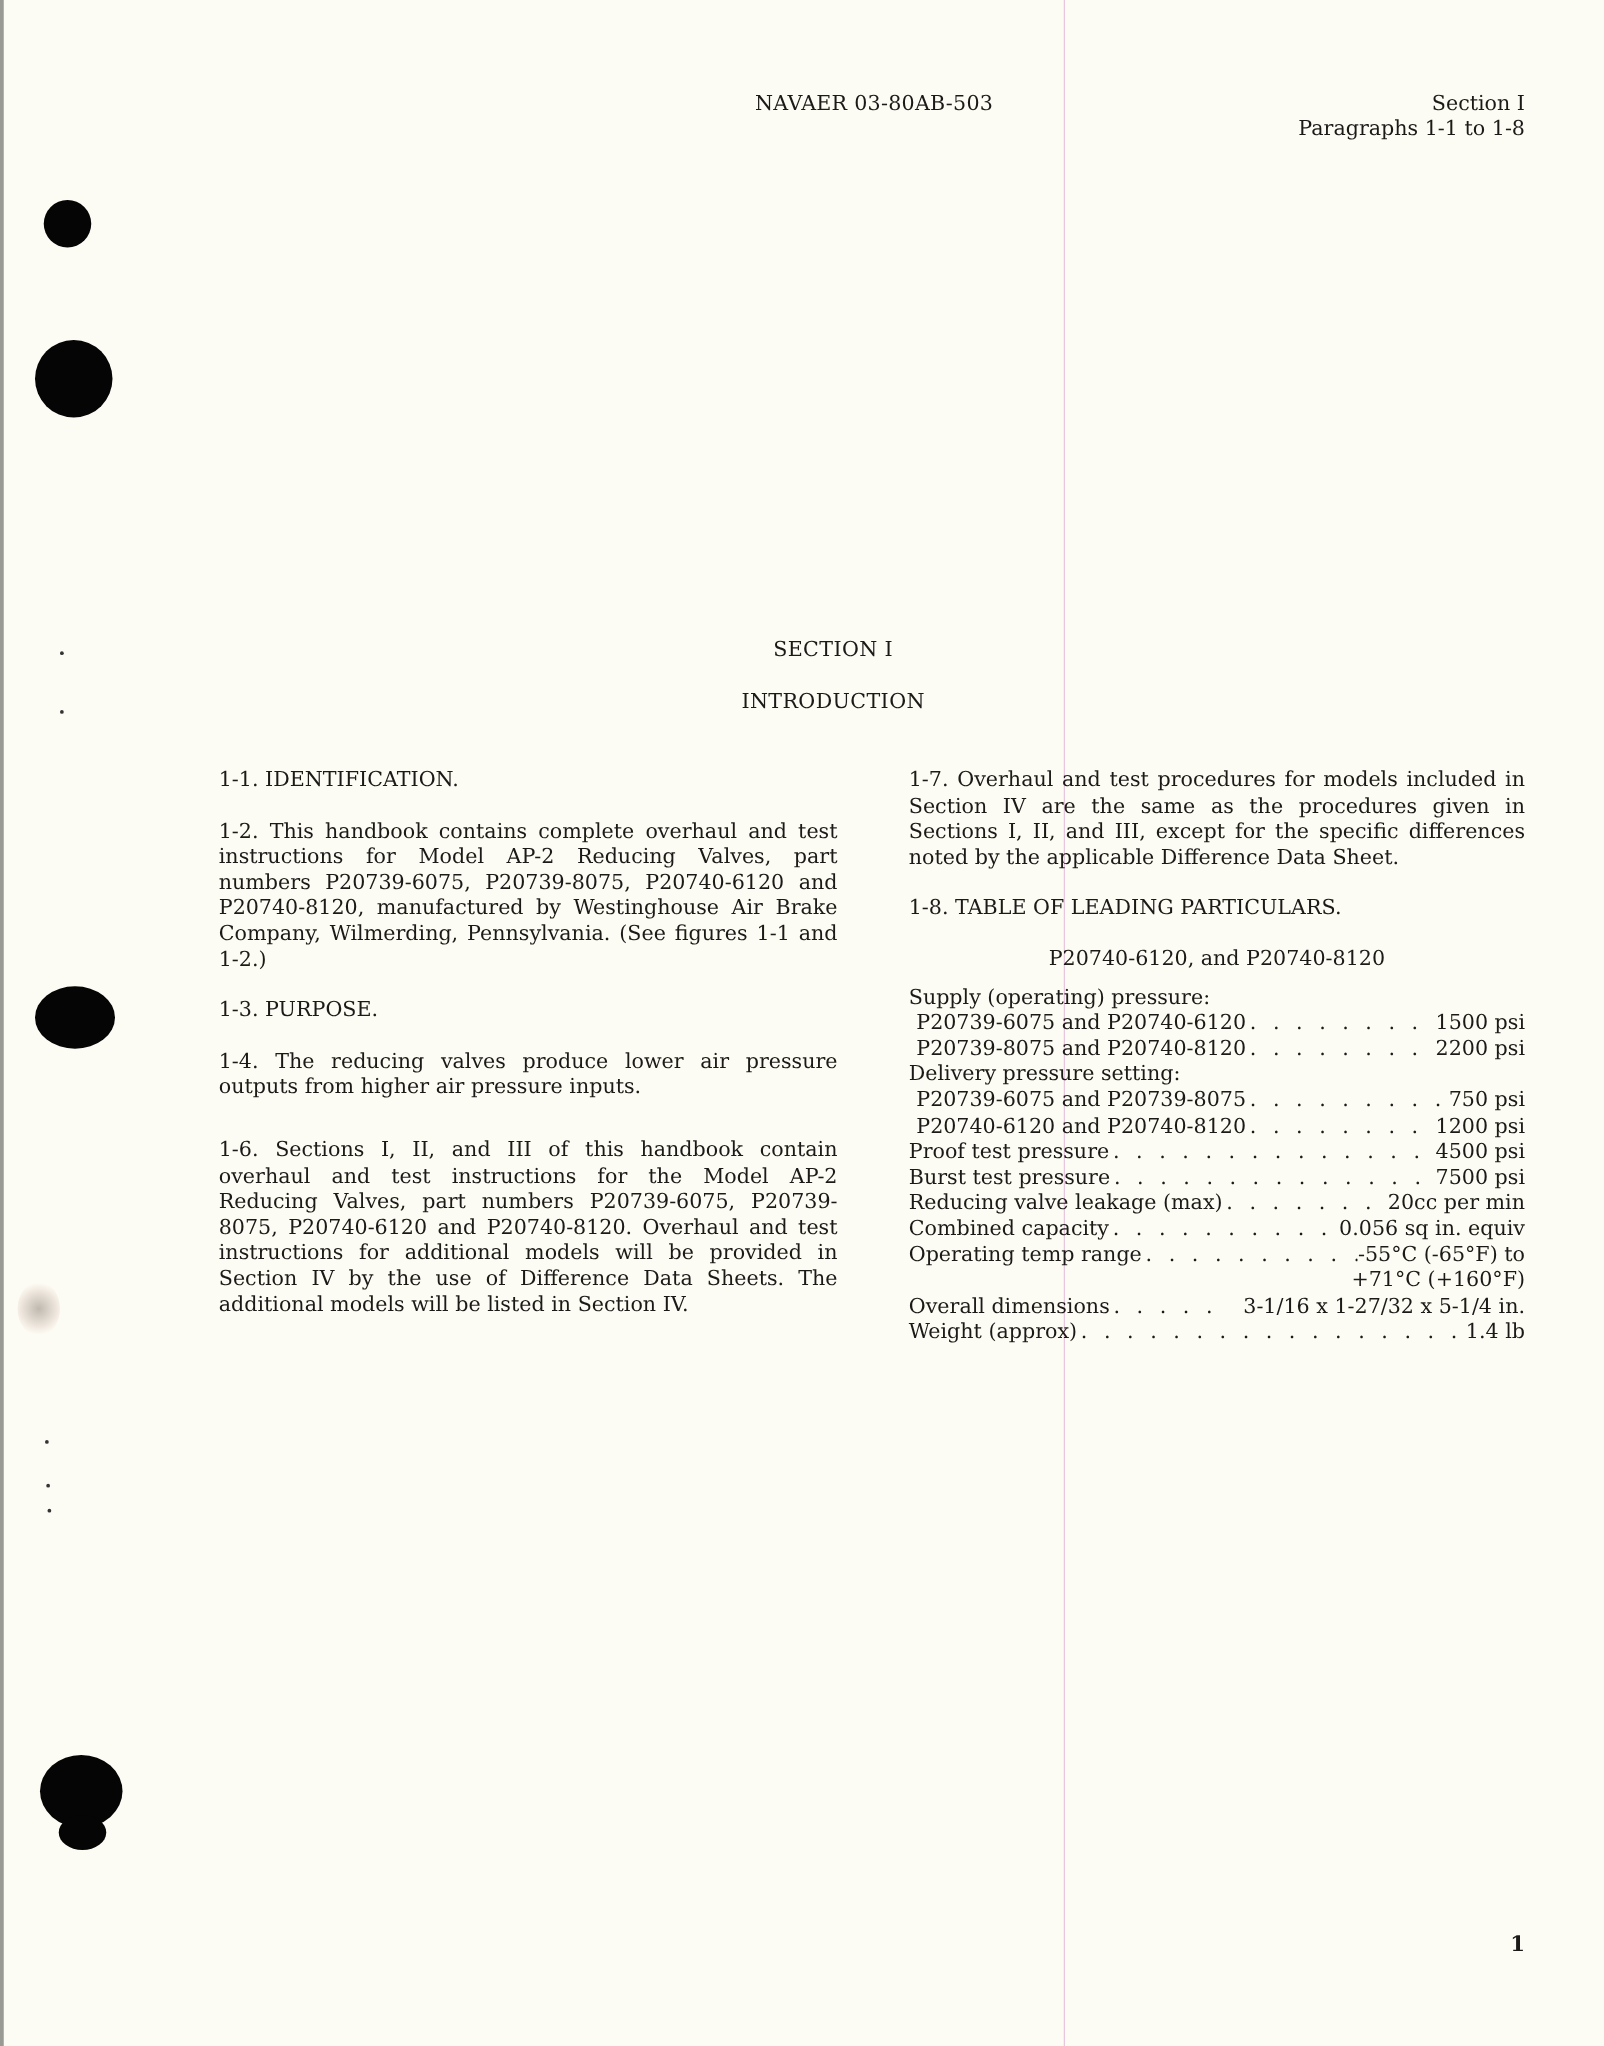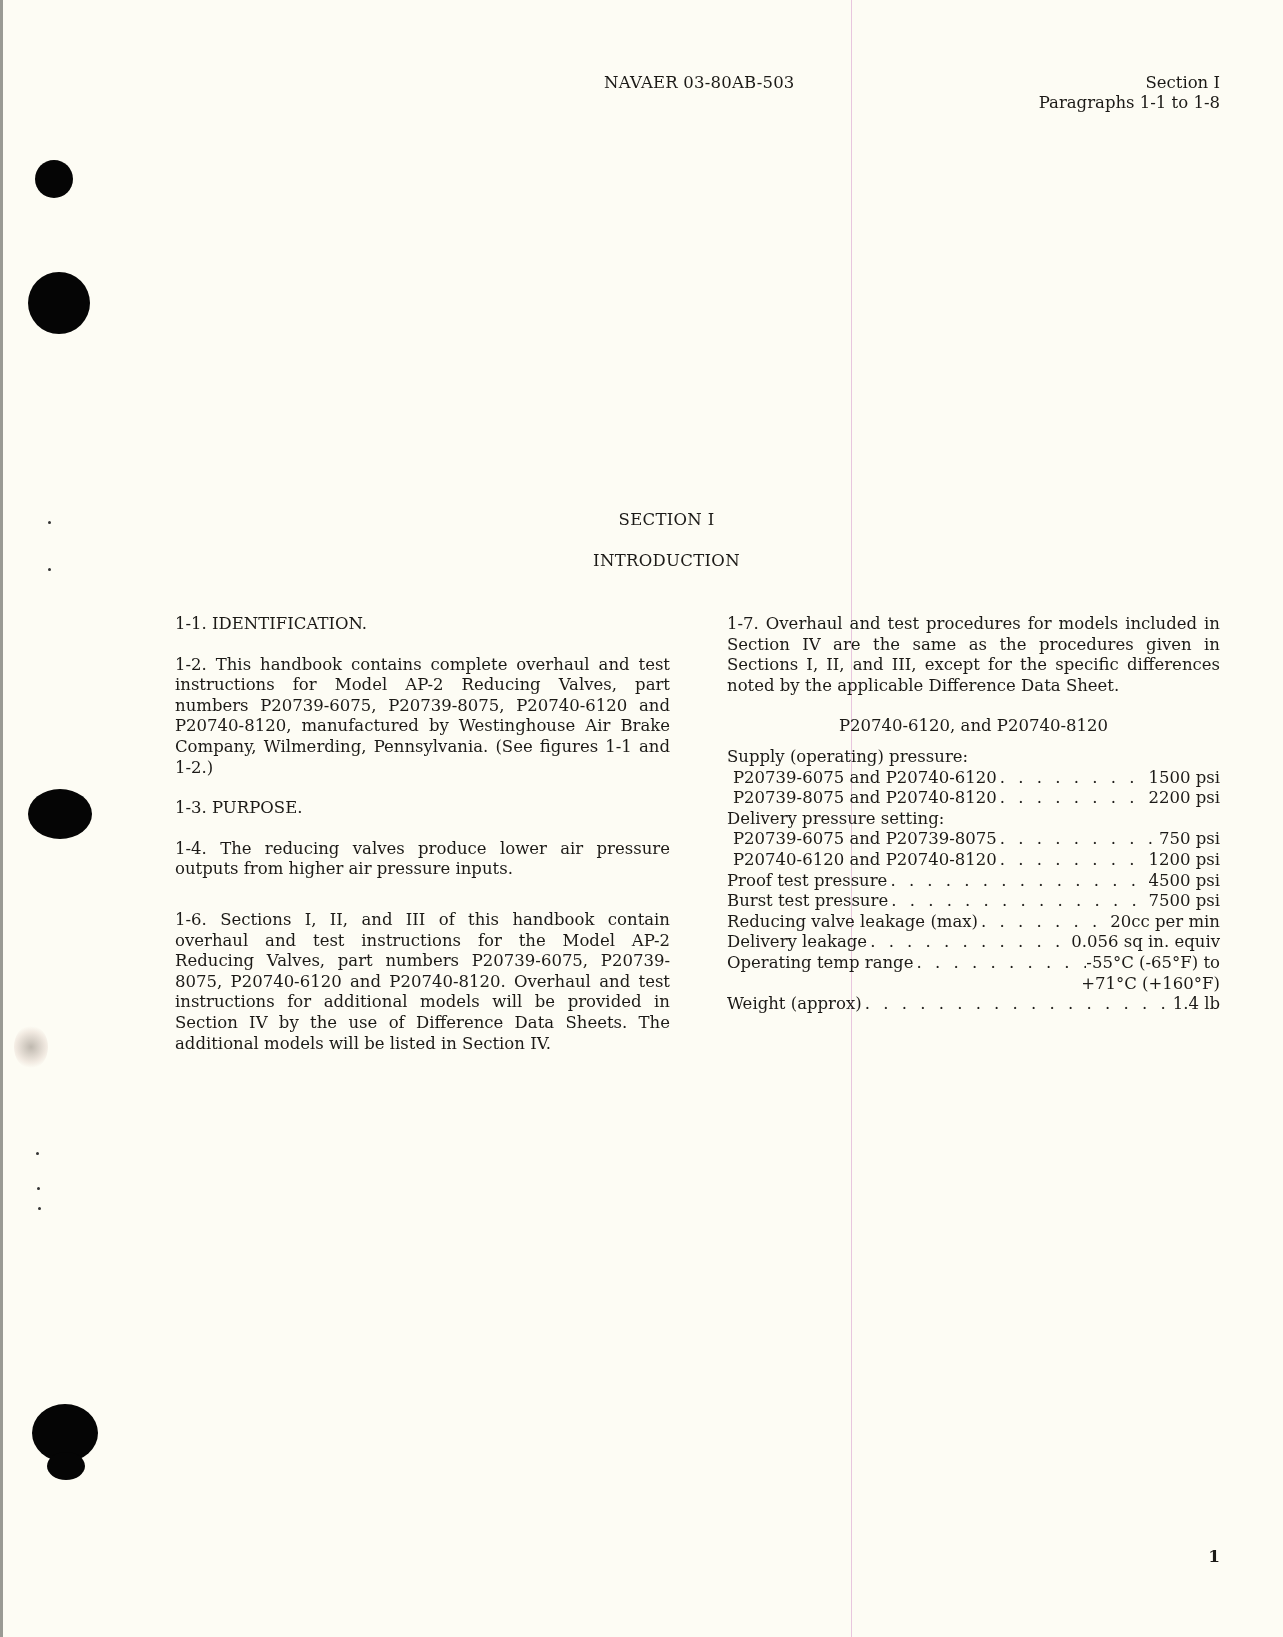--- a/index.html
+++ b/index.html
@@ -70,20 +70,21 @@
   <div class="col left">
     <p class="heading">1-1. IDENTIFICATION.</p>
     <p class="para">1-2. This handbook contains complete overhaul and test instructions for Model AP-2 Reducing Valves, part numbers P20739-6075, P20739-8075, P20740-6120 and P20740-8120, manufactured by Westinghouse Air Brake Company, Wilmerding, Pennsylvania. (See figures 1-1 and 1-2.)</p>
     <p class="heading">1-3. PURPOSE.</p>
     <p class="para" style="margin-bottom:30px;">1-4. The reducing valves produce lower air pressure outputs from higher air pressure inputs.</p>
     <p class="para">1-6. Sections I, II, and III of this handbook contain overhaul and test instructions for the Model AP-2 Reducing Valves, part numbers P20739-6075, P20739-8075, P20740-6120 and P20740-8120. Overhaul and test instructions for additional models will be provided in Section IV by the use of Difference Data Sheets. The additional models will be listed in Section IV.</p>
   </div>
 
   <div class="col right">
     <p class="para">1-7. Overhaul and test procedures for models included in Section IV are the same as the procedures given in Sections I, II, and III, except for the specific differences noted by the applicable Difference Data Sheet.</p>
+    <p class="heading">1-8. TABLE OF LEADING PARTICULARS.</p>
     <div class="lp-sub">
       <div>P20740-6120, and P20740-8120</div>
     </div>
     <div>
       <div class="lp-row">
         <span class="lbl">Supply (operating) pressure:</span>
       </div>
       <div class="lp-row indent">
         <span class="lbl">P20739-6075 and P20740-6120</span>
         <span class="dots">. . . . . . . . . . . . . . . . . . . . .</span>
@@ -116,30 +117,35 @@
         <span class="lbl">Burst test pressure</span>
         <span class="dots">. . . . . . . . . . . . . . . . . . . . . . . . .</span>
         <span class="val">7500 psi</span>
       </div>
       <div class="lp-row">
         <span class="lbl">Reducing valve leakage (max)</span>
         <span class="dots">. . . . . . . . . . . . . . .</span>
         <span class="val">20cc per min</span>
       </div>
       <div class="lp-row">
-        <span class="lbl">Delivery leakage</span>
+        <span class="lbl">Combined capacity</span>
         <span class="dots">. . . . . . . . . . . . . . . . . . . .</span>
         <span class="val">0.056 sq in. equiv</span>
       </div>
       <div class="lp-row">
         <span class="lbl">Operating temp range</span>
         <span class="dots">. . . . . . . . . . . . . . .</span>
         <span class="val">-55°C (-65°F) to</span>
       </div>
       <div class="lp-cont">+71°C (+160°F)</div>
+      <div class="lp-row">
+        <span class="lbl">Overall dimensions</span>
+        <span class="dots">. . . . .</span>
+        <span class="val">3-1/16 x 1-27/32 x 5-1/4 in.</span>
+      </div>
       <div class="lp-row">
         <span class="lbl">Weight (approx)</span>
         <span class="dots">. . . . . . . . . . . . . . . . . . . . . . . . . . . . . . .</span>
         <span class="val">1.4 lb</span>
       </div>
     </div>
   </div>
 
   <div class="page-num">1</div>
 </div>

